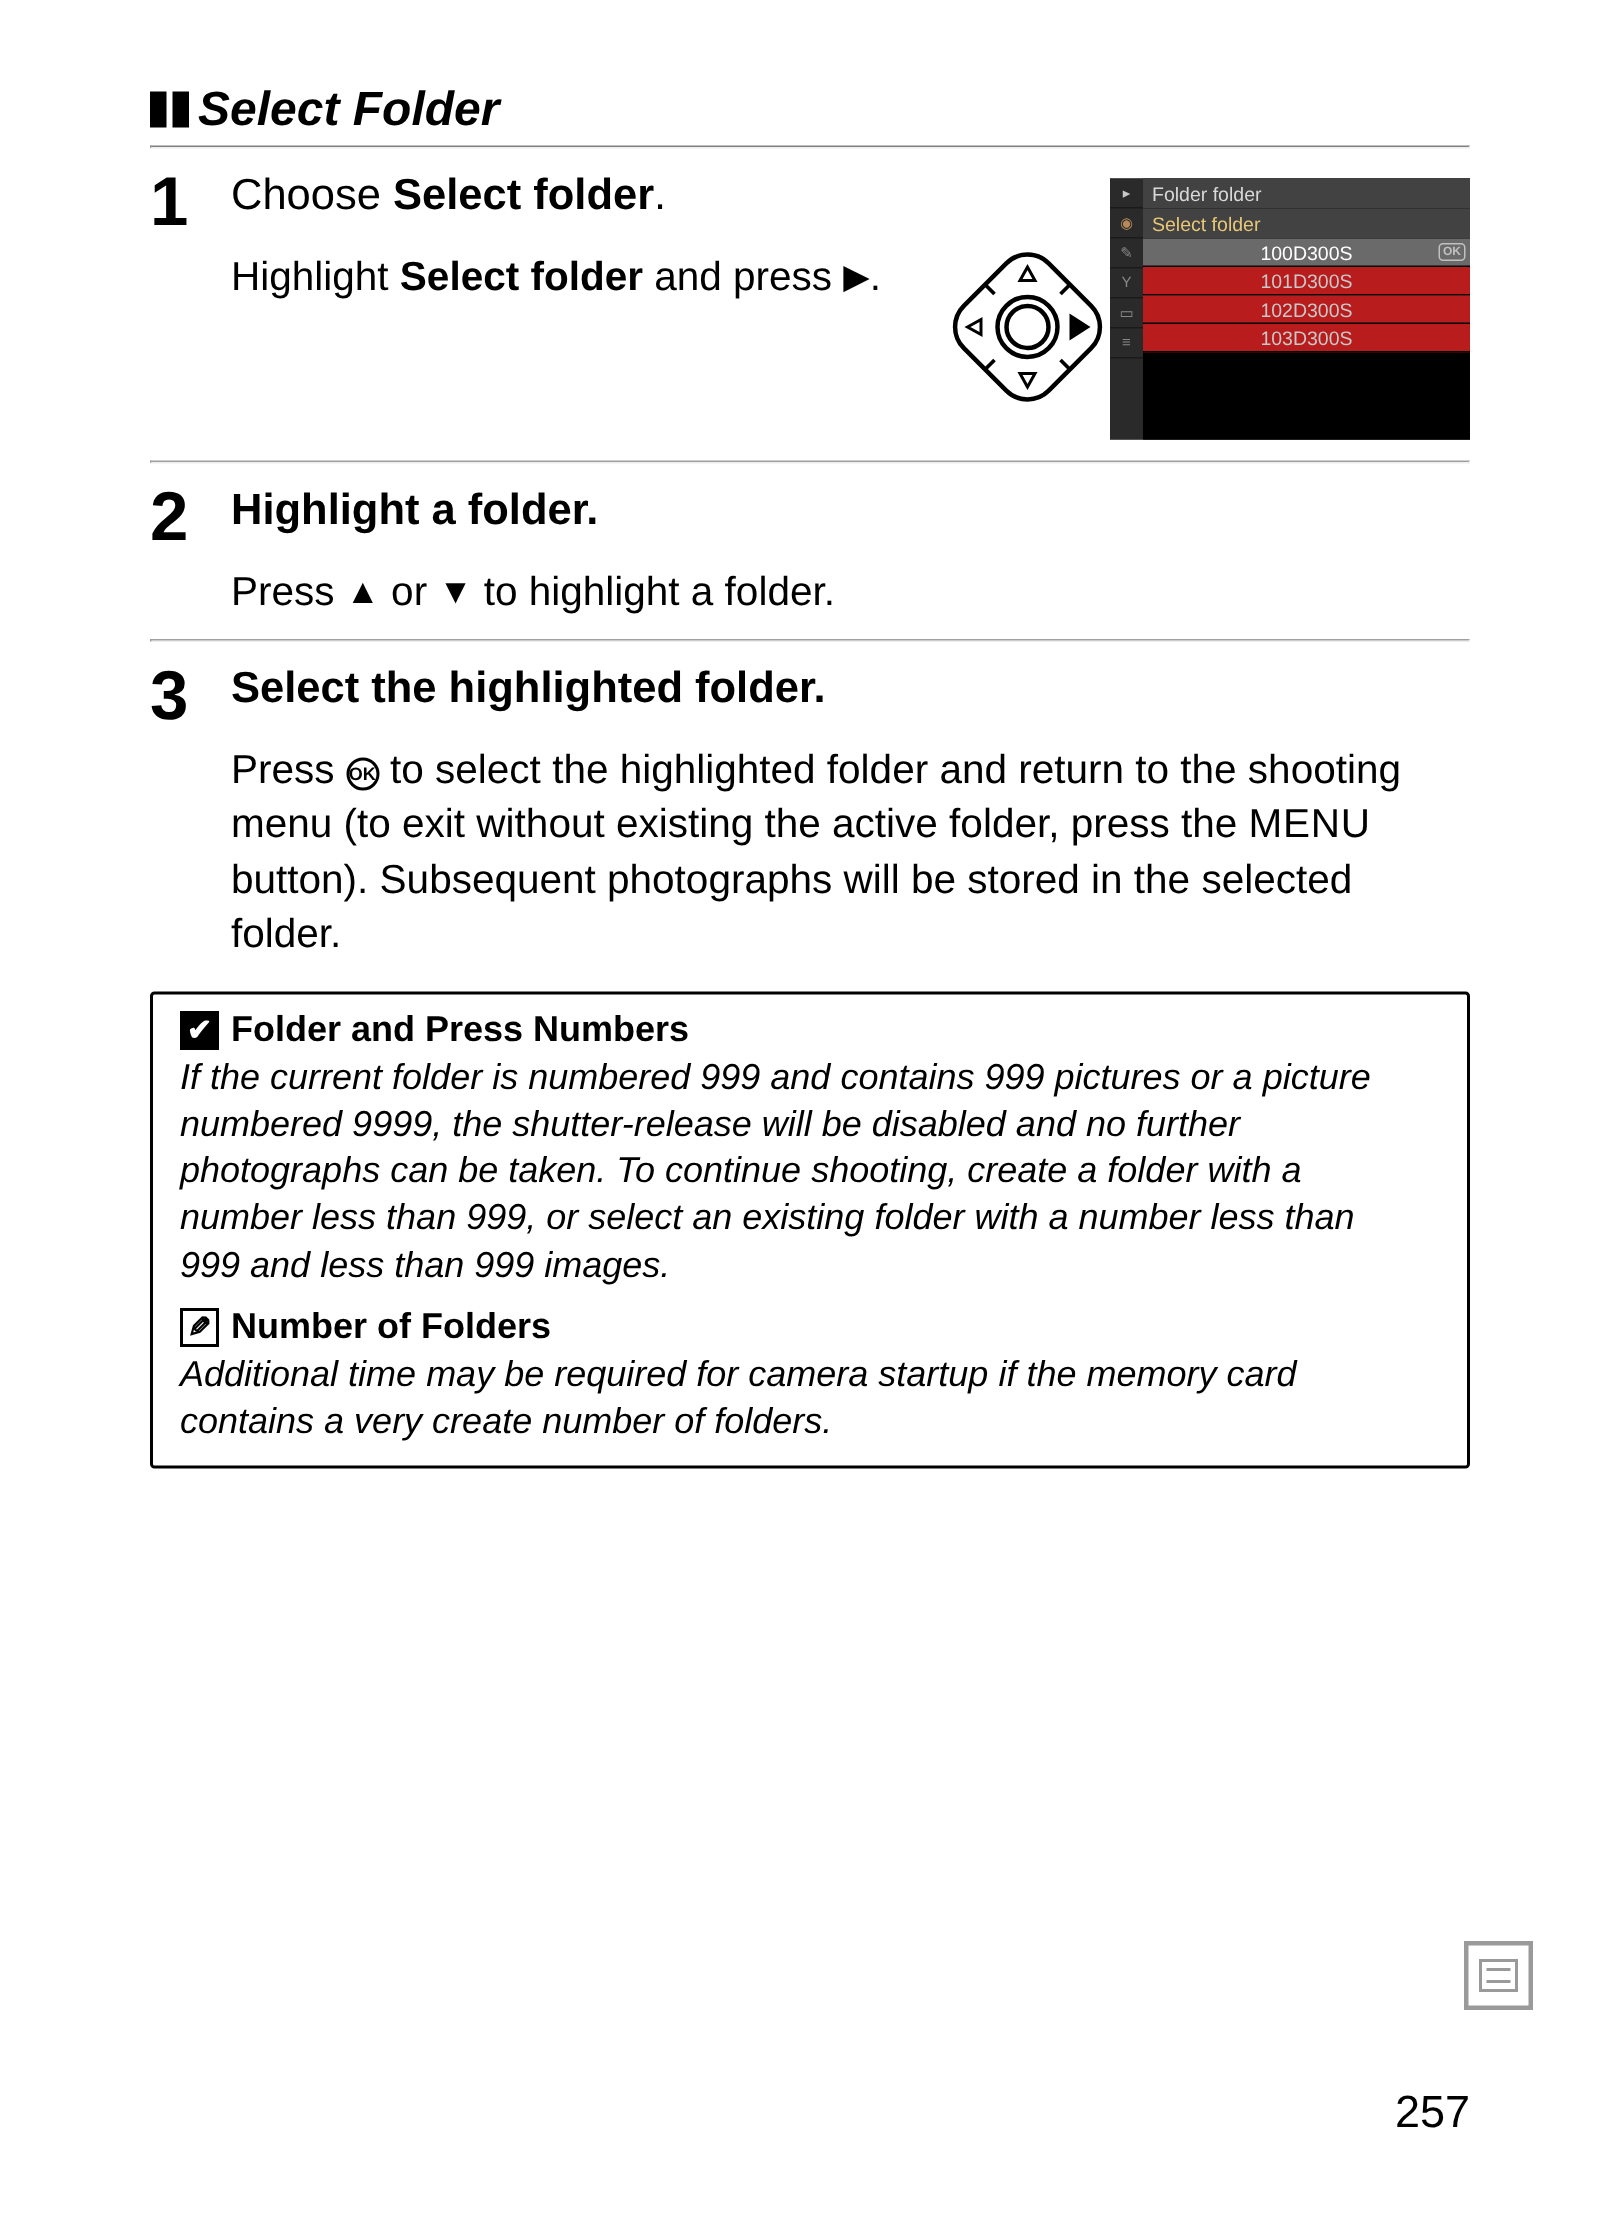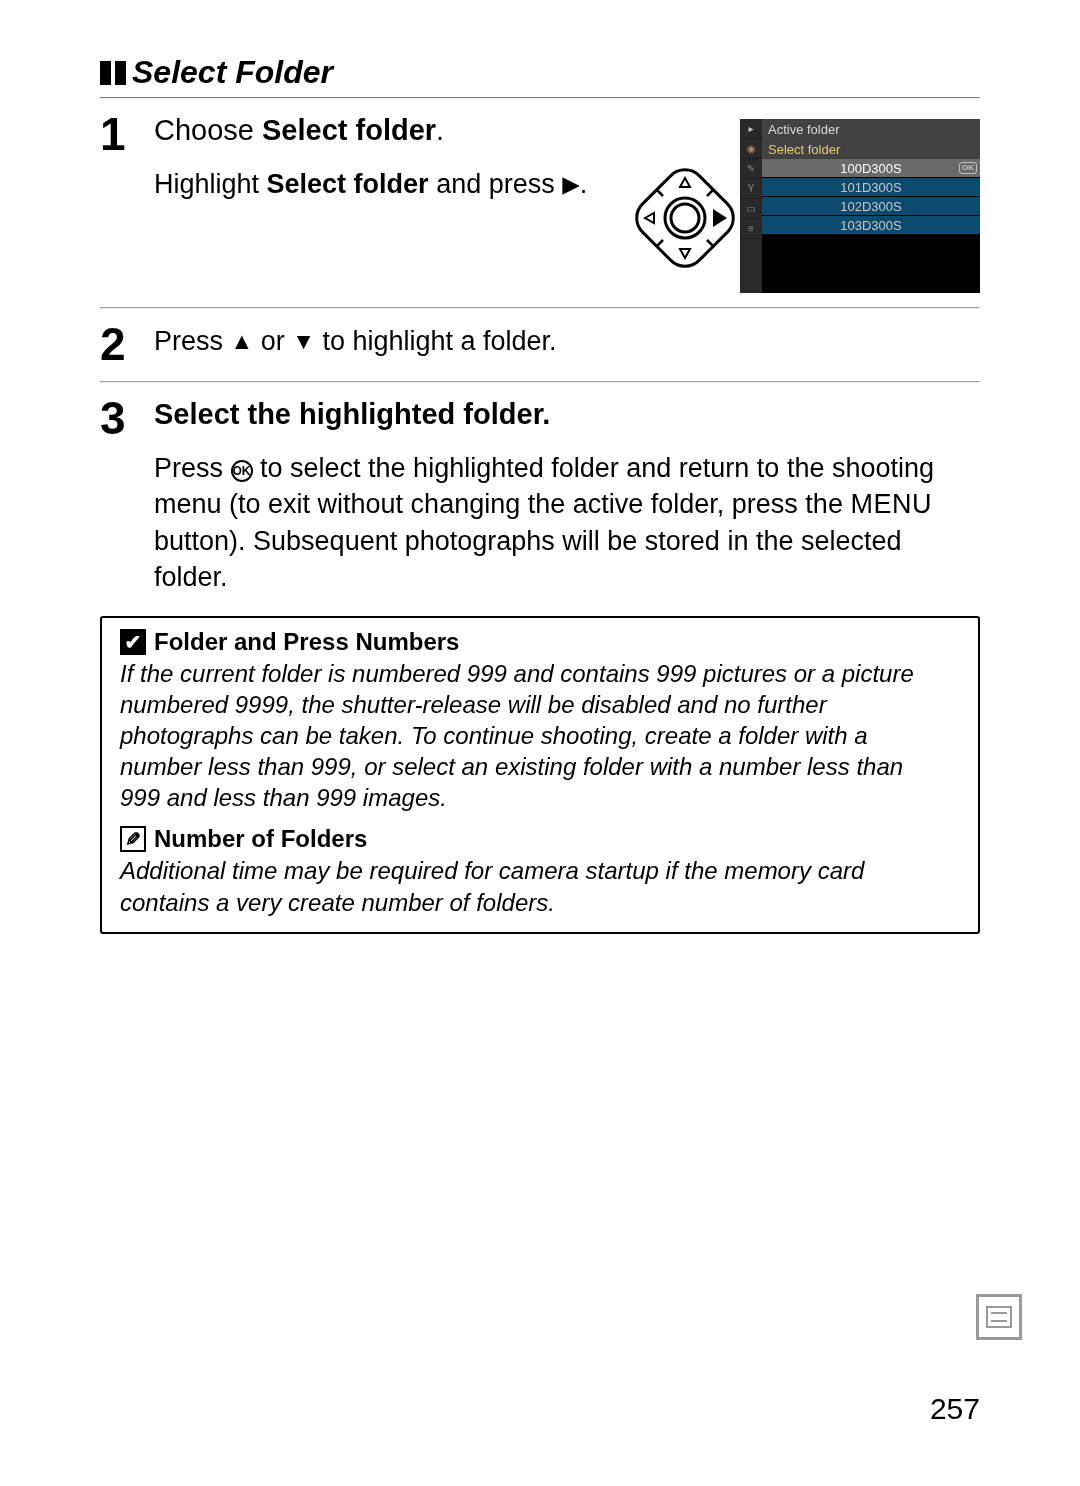--- a/index.html
+++ b/index.html
@@ -161,21 +161,21 @@
     padding-bottom: 58px;
   }
   .lcd-row {
     height: 19px;
     display: flex;
     align-items: center;
     padding: 0 4px;
     font-size: 13px;
     color: #c8c8c8;
     justify-content: center;
-    background: #0c4a6e;
+    background: #b91c1c;
     border-bottom: 1px solid #000;
     position: relative;
   }
   .lcd-row.sel {
     background: #6a6a6a;
     color: #fff;
   }
   .lcd-ok {
     position: absolute;
     right: 3px;
@@ -317,21 +317,21 @@
       <div class="lcd">
         <div class="lcd-left">
           <div class="lcd-icon play">▸</div>
           <div class="lcd-icon cam">◉</div>
           <div class="lcd-icon">✎</div>
           <div class="lcd-icon">Y</div>
           <div class="lcd-icon">▭</div>
           <div class="lcd-icon">≡</div>
         </div>
         <div class="lcd-right">
-          <div class="lcd-title">Active folder</div>
+          <div class="lcd-title">Folder folder</div>
           <div class="lcd-sub">Select folder</div>
           <div class="lcd-list">
             <div class="lcd-row sel">
               <span>100D300S</span>
               <span class="lcd-ok">OK</span>
             </div>
             <div class="lcd-row">
                 <span>101D300S</span>
               </div>
             <div class="lcd-row">
@@ -344,34 +344,35 @@
         </div>
       </div>
     </div>
   </div>
 
   <hr class="step-divider">
 
   <div class="step">
     <div class="step-num">2</div>
     <div class="step-body">
+      <p class="step-head">Highlight a folder.</p>
       <p class="step-text">
         <span>Press </span><span class="glyph">▲</span><span> or </span><span class="glyph">▼</span><span> to highlight a folder.</span>
       </p>
     </div>
   </div>
 
   <hr class="step-divider">
 
   <div class="step">
     <div class="step-num">3</div>
     <div class="step-body">
       <p class="step-head">Select the highlighted folder.</p>
       <p class="step-text">
-        <span>Press </span><span class="ok-circle">OK</span><span> to select the highlighted folder and return to the shooting menu (to exit without changing the active folder, press the </span><span class="smallcaps">MENU</span><span> button).  Subsequent photographs will be stored in the selected folder.</span>
+        <span>Press </span><span class="ok-circle">OK</span><span> to select the highlighted folder and return to the shooting menu (to exit without existing the active folder, press the </span><span class="smallcaps">MENU</span><span> button).  Subsequent photographs will be stored in the selected folder.</span>
       </p>
     </div>
   </div>
 
   <div class="notes-box">
     <p class="note-head">
       <span class="note-icon-check">✔</span>
       <span>Folder and Press Numbers</span>
     </p>
     <p class="note-body">If the current folder is numbered 999 and contains 999 pictures or a picture numbered 9999, the shutter-release will be disabled and no further photographs can be taken.  To continue shooting, create a folder with a number less than 999, or select an existing folder with a number less than 999 and less than 999 images.</p>

